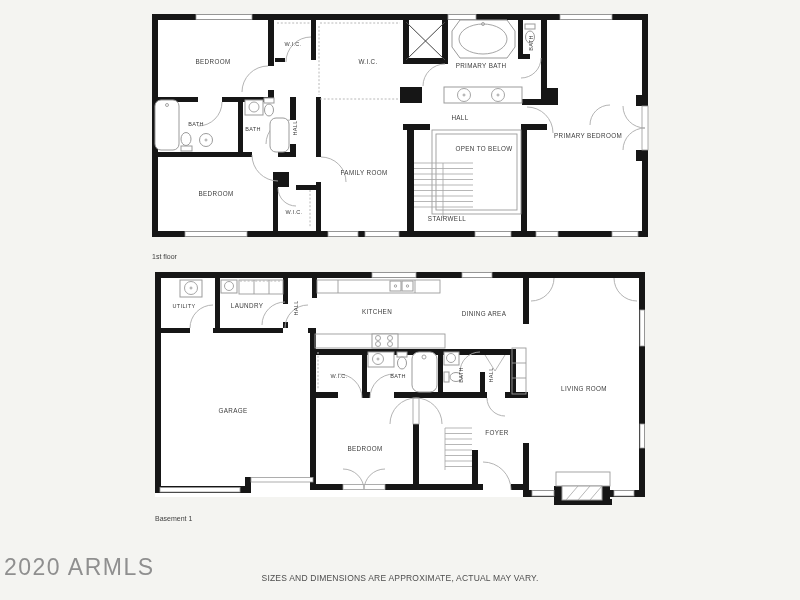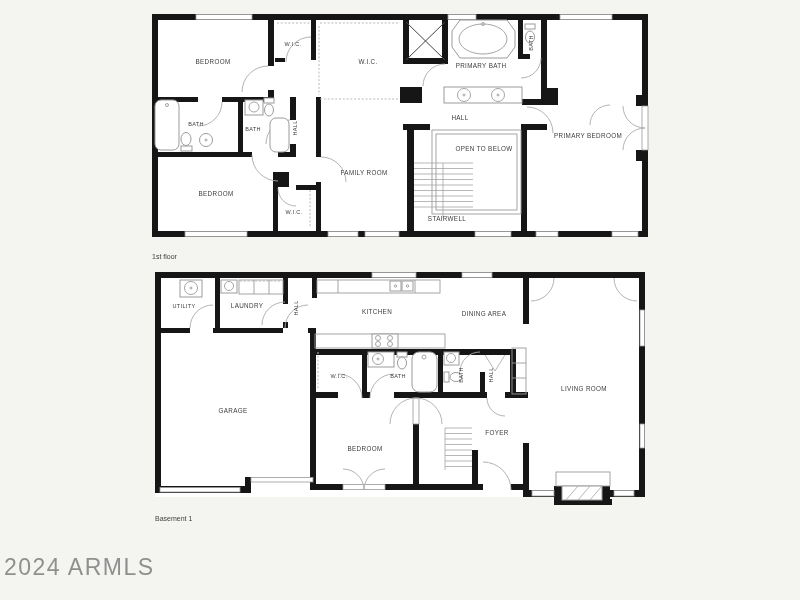--- a/index.html
+++ b/index.html
@@ -332,14 +332,15 @@
       <text class="lb lbs" x="493" y="375" transform="rotate(-90 493 375)">HALL</text>
       <text class="lb" x="233" y="413">GARAGE</text>
       <text class="lb" x="365" y="451">BEDROOM</text>
       <text class="lb" x="497" y="435">FOYER</text>
       <text class="lb" x="584" y="391">LIVING ROOM</text>
       <text class="cap" x="155" y="521">Basement 1</text>
     </g>
   </g>
 </svg>
 
-<div class="watermark">2024 ARMLS</div>
+<div class="watermark">2020 ARMLS</div>
+<div class="disclaimer">SIZES AND DIMENSIONS ARE APPROXIMATE, ACTUAL MAY VARY.</div>
 </div>
 
 </body></html>

